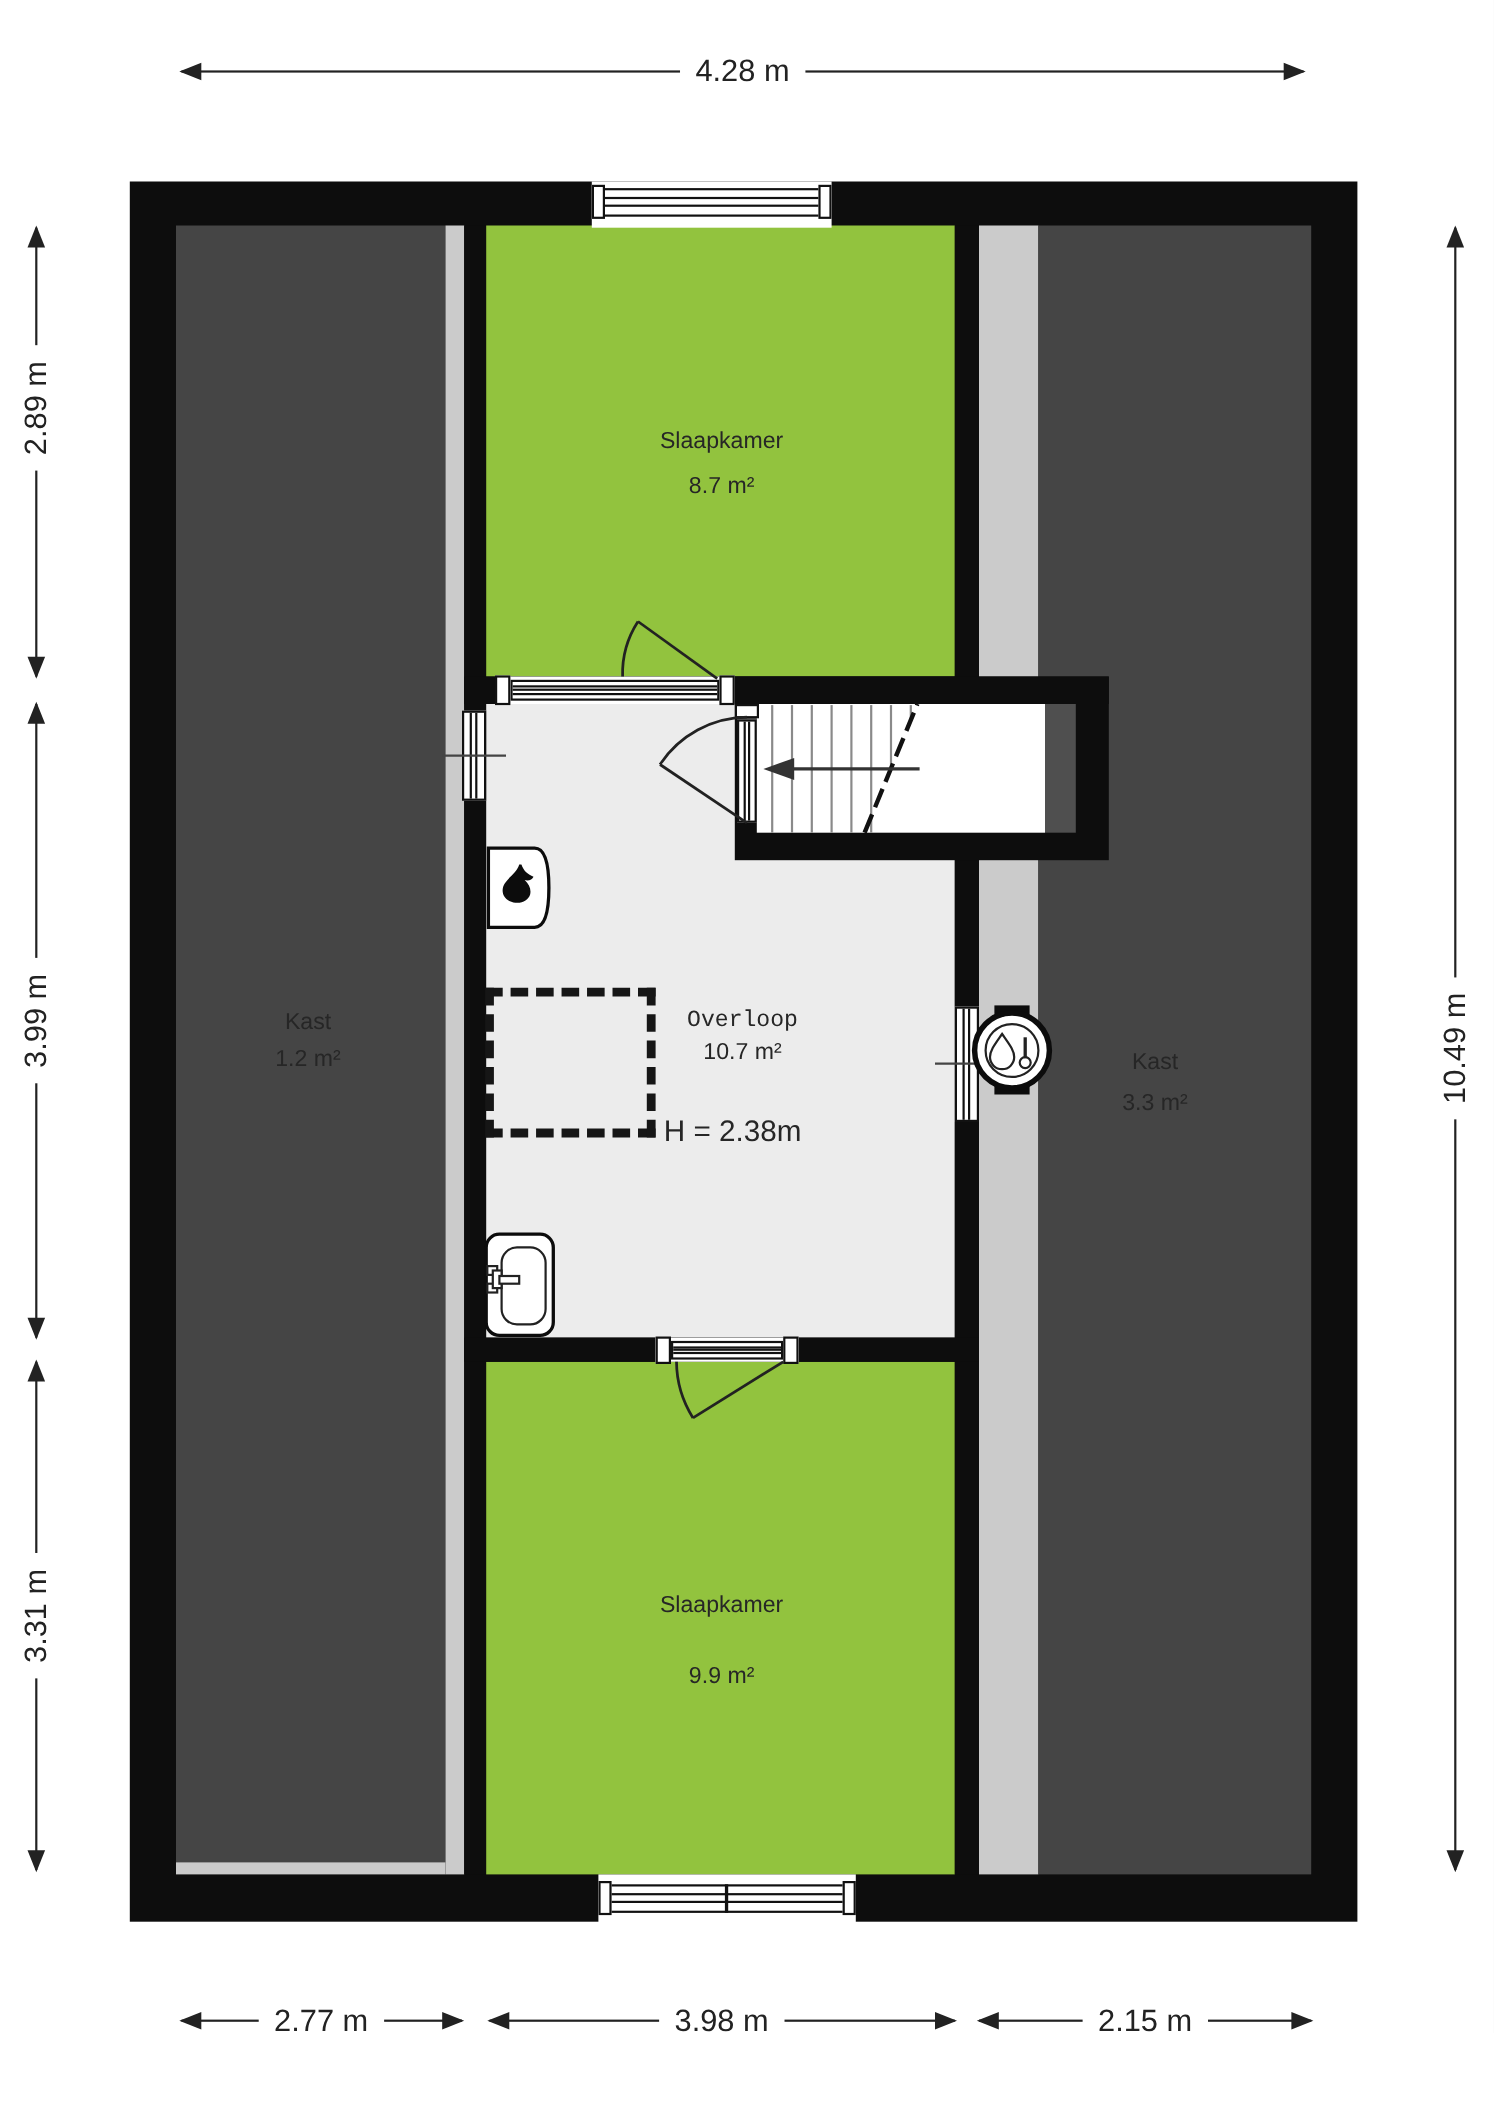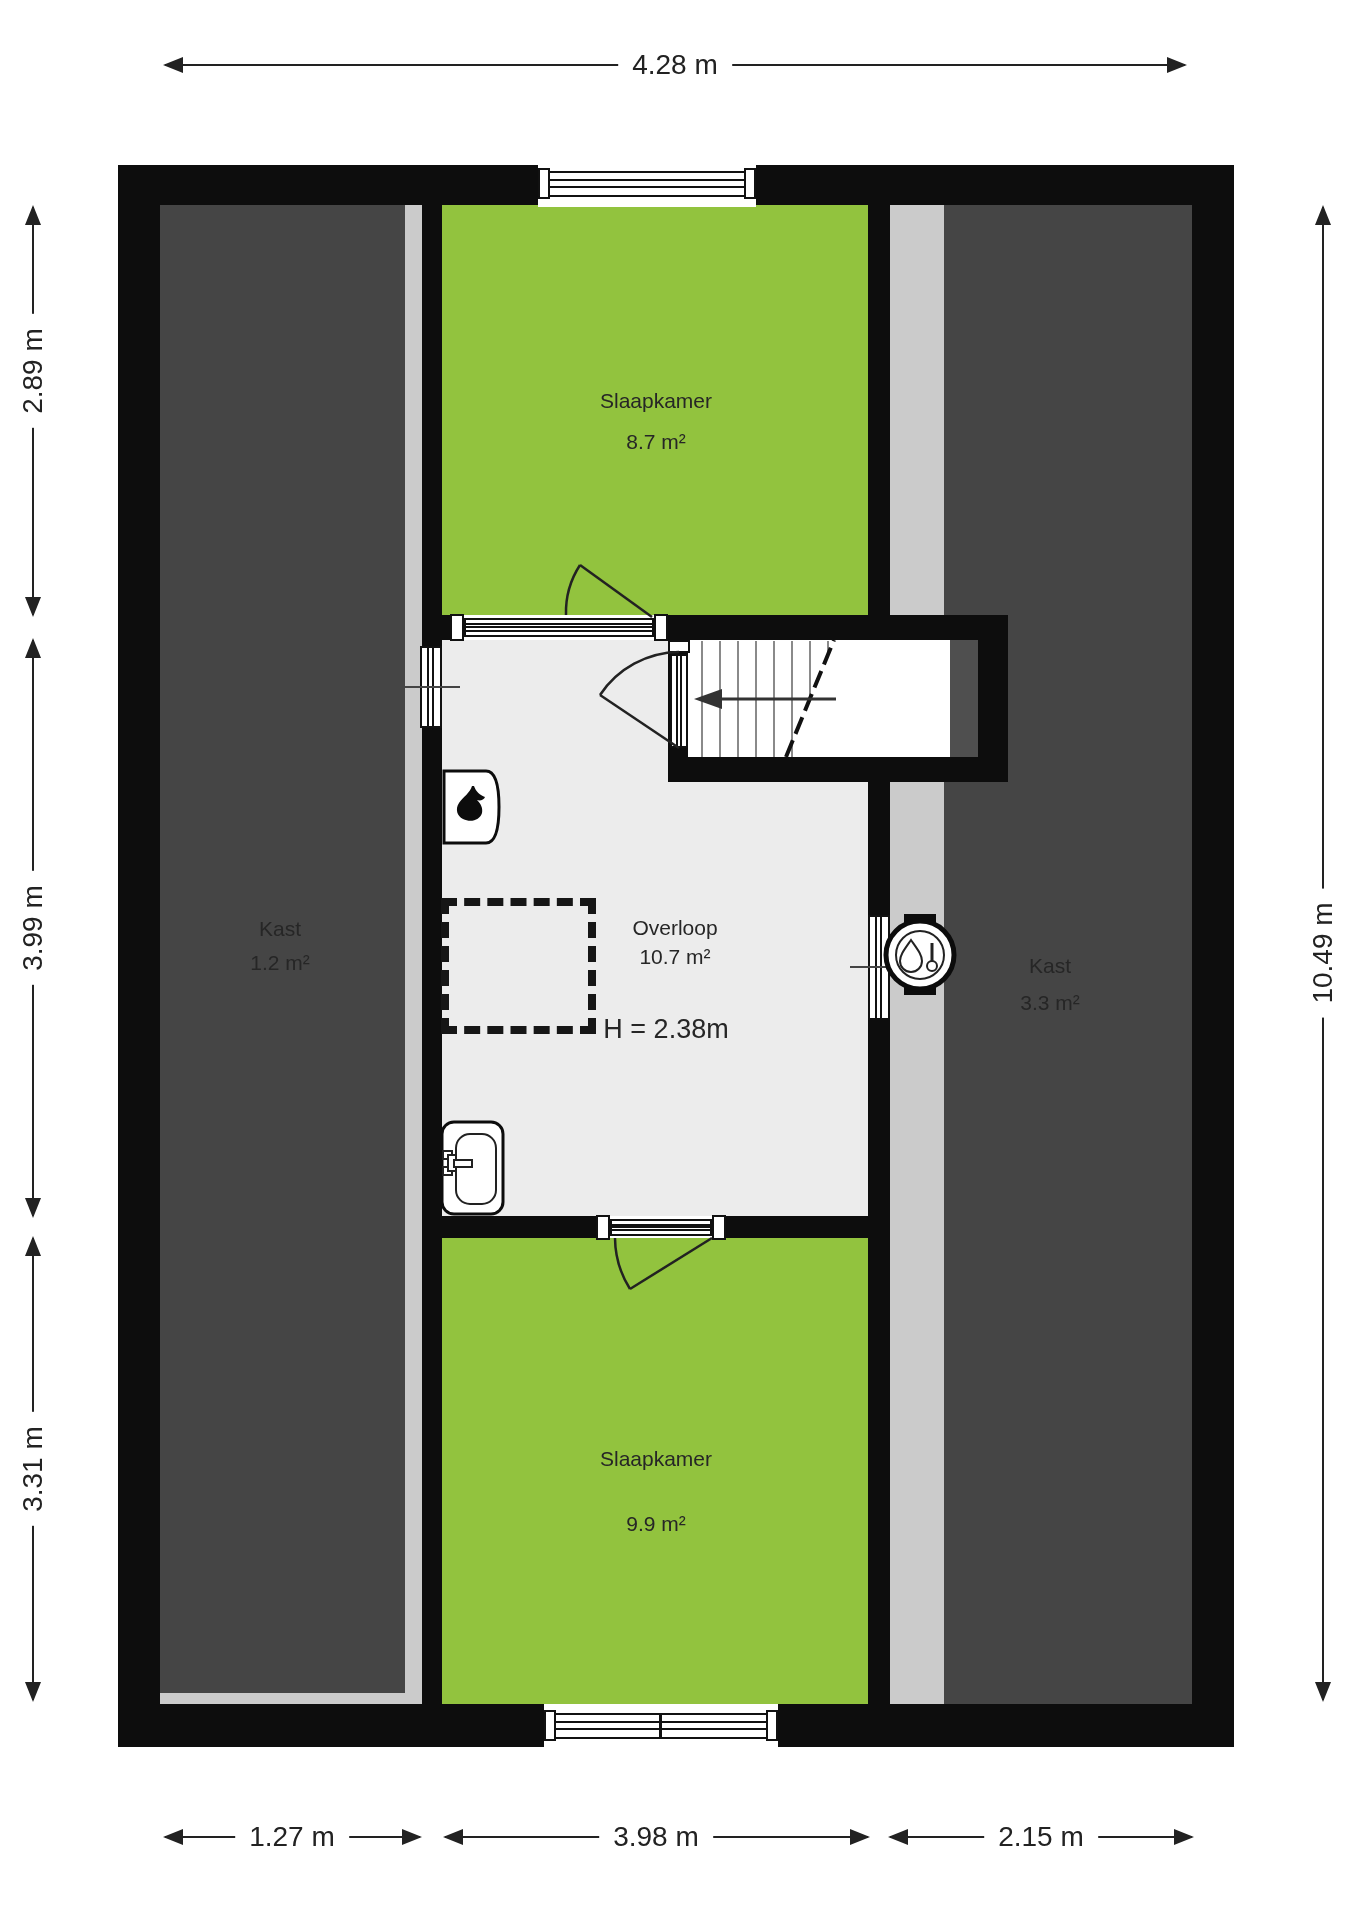--- a/index.html
+++ b/index.html
@@ -163,35 +163,35 @@
       <rect x="454" y="1160" width="18" height="7" fill="#fff" stroke="#222" stroke-width="2"></rect>
     </g>
   </svg>
 
   <div class="roomlabel" style="left:656px;top:401px;">Slaapkamer</div>
   <div class="roomlabel" style="left:656px;top:442px;">8.7 m²</div>
 
   <div class="roomlabel" style="left:280px;top:929px;">Kast</div>
   <div class="roomlabel" style="left:280px;top:963px;">1.2 m²</div>
 
-  <div class="roomlabel" style="left:675px;top:928px;">Overloop</div>
+  <div class="roomlabel" style="left:675px;top:928px;font-family:Liberation Mono, monospace;">Overloop</div>
   <div class="roomlabel" style="left:675px;top:957px;">10.7 m²</div>
   <div class="roomlabel small" style="left:666px;top:991px;margin-top:38px;">H = 2.38m</div>
 
   <div class="roomlabel" style="left:1050px;top:966px;">Kast</div>
   <div class="roomlabel" style="left:1050px;top:1003px;">3.3 m²</div>
 
   <div class="roomlabel" style="left:656px;top:1459px;">Slaapkamer</div>
   <div class="roomlabel" style="left:656px;top:1524px;">9.9 m²</div>
 
   <div class="dim-h" style="left:165px;top:64px;width:1020px;"></div>
   <div class="dimlabel" style="left:675px;top:65px;">4.28 m</div>
 
   <div class="dim-h" style="left:165px;top:1836px;width:255px;"></div>
-  <div class="dimlabel" style="left:292px;top:1837px;">1.27 m</div>
+  <div class="dimlabel" style="left:292px;top:1837px;">2.77 m</div>
   <div class="dim-h" style="left:445px;top:1836px;width:423px;"></div>
   <div class="dimlabel" style="left:656px;top:1837px;">3.98 m</div>
   <div class="dim-h" style="left:890px;top:1836px;width:302px;"></div>
   <div class="dimlabel" style="left:1041px;top:1837px;">2.15 m</div>
 
   <div class="dim-v" style="left:32px;top:207px;height:408px;"></div>
   <div class="dimlabel rot" style="left:33px;top:371px;">2.89 m</div>
   <div class="dim-v" style="left:32px;top:640px;height:576px;"></div>
   <div class="dimlabel rot" style="left:33px;top:928px;">3.99 m</div>
   <div class="dim-v" style="left:32px;top:1238px;height:462px;"></div>

